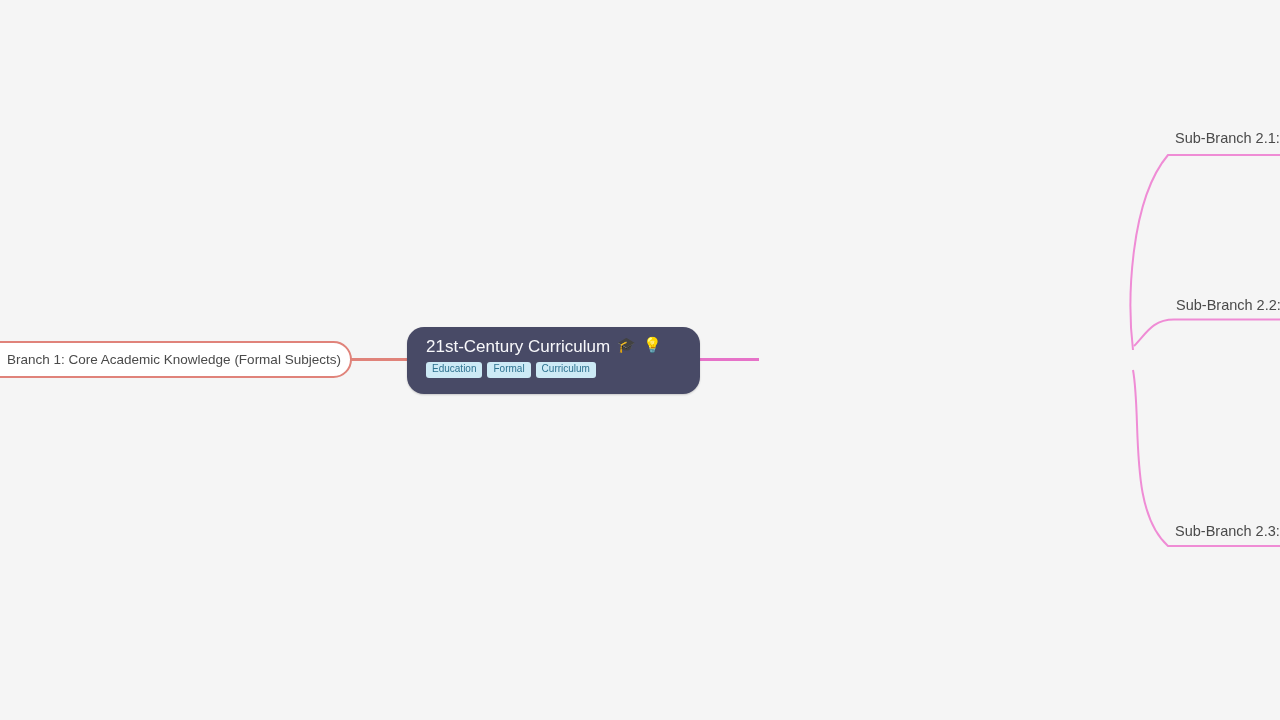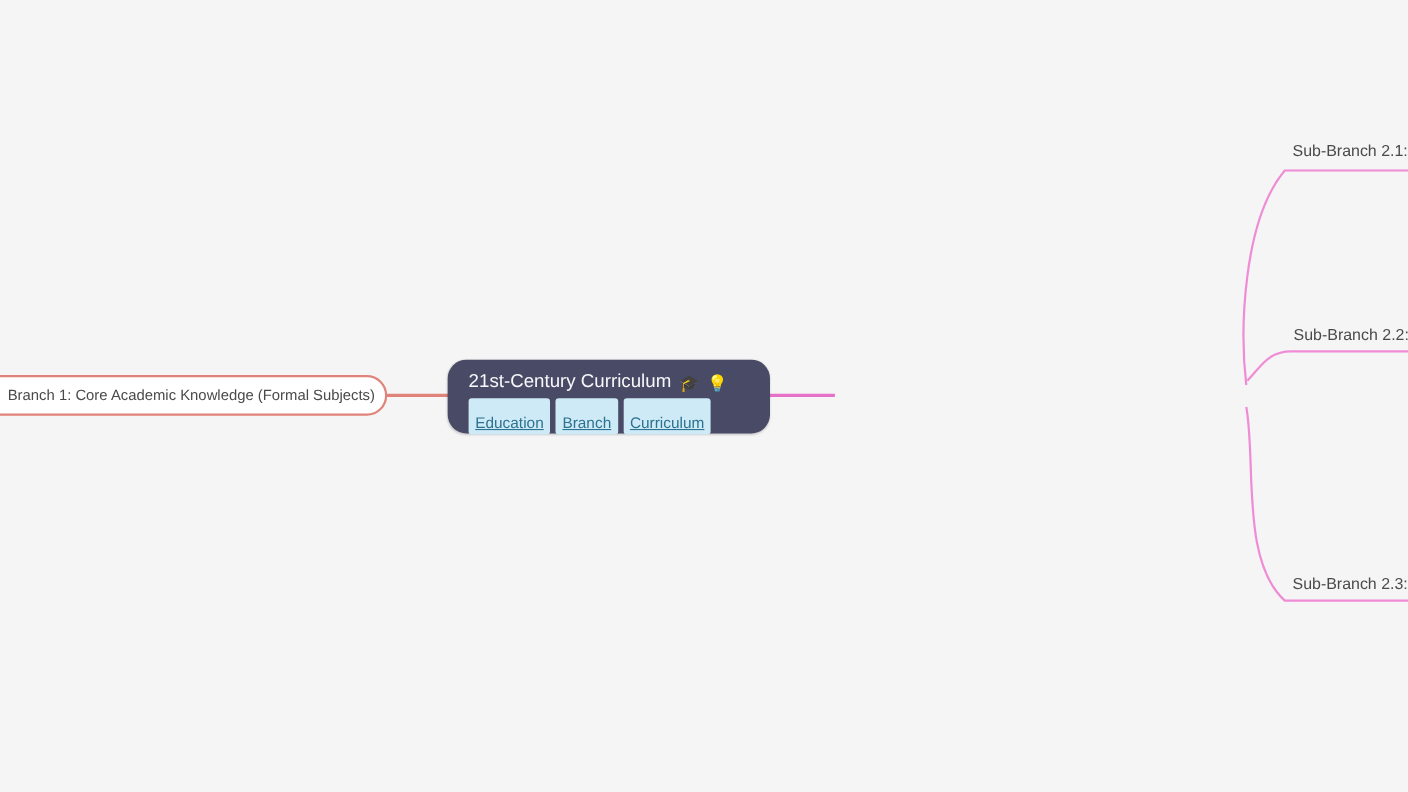--- a/index.html
+++ b/index.html
@@ -56,47 +56,46 @@
     top: 327px;
     width: 293px;
     height: 67px;
     box-sizing: border-box;
     background: var(--root-fill, #484a66);
     border-radius: 17px;
     box-shadow: 0 1px 2px rgba(0,0,0,0.18);
   }
   .root-title-row {
     display: flex;
-    align-items: flex-end;
+    align-items: flex-start;
     gap: 7px;
     padding: 10px 0 0 19px;
   }
   .root-title {
     font-size: 17px;
     color: var(--root-text, #f8f8fb);
     white-space: nowrap;
   }
   .emoji {
     font-size: 15px;
     line-height: 1;
   }
   .tag-row {
     display: flex;
     gap: 5px;
     padding: 5px 0 0 19px;
   }
   .tag {
     background: var(--tag-bg, #cdeaf6);
     color: var(--tag-text, #2d7290);
-    font-size: 14px;
+    font-size: 10px;
     line-height: 1;
-    padding: 15px 6px 4px 6px;
+    padding: 2px 6px 4px 6px;
     border-radius: 3px;
     white-space: nowrap;
-    text-decoration: underline;
   }
 
   .sub-label {
     position: absolute;
     font-size: 14.5px;
     color: var(--branch-text, #4a4a4a);
     white-space: nowrap;
   }
   .sub1 { left: 1175px; top: 130px; }
   .sub2 { left: 1176px; top: 297px; }
@@ -120,21 +119,21 @@
   </div>
 
   <div class="root-node">
     <div class="root-title-row">
       <span class="root-title">21st-Century Curriculum</span>
       <span class="emoji">🎓</span>
       <span class="emoji">💡</span>
     </div>
     <div class="tag-row">
       <span class="tag">Education</span>
-      <span class="tag">Branch</span>
+      <span class="tag">Formal</span>
       <span class="tag">Curriculum</span>
     </div>
   </div>
 
 
   <div class="sub-label sub1">Sub-Branch 2.1: T</div>
   <div class="sub-label sub2">Sub-Branch 2.2: In</div>
   <div class="sub-label sub3">Sub-Branch 2.3: G</div>
 
 </div>

